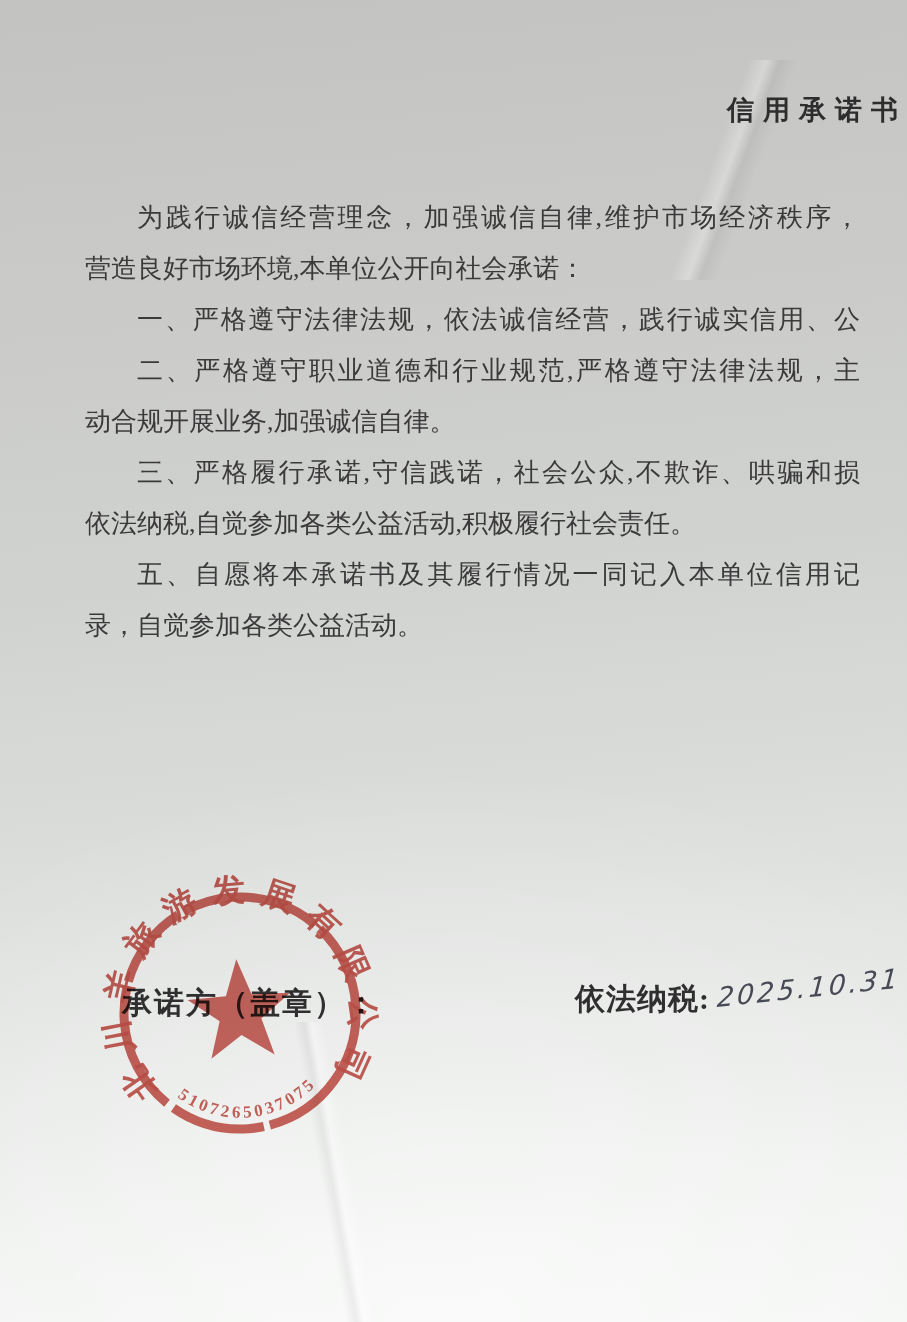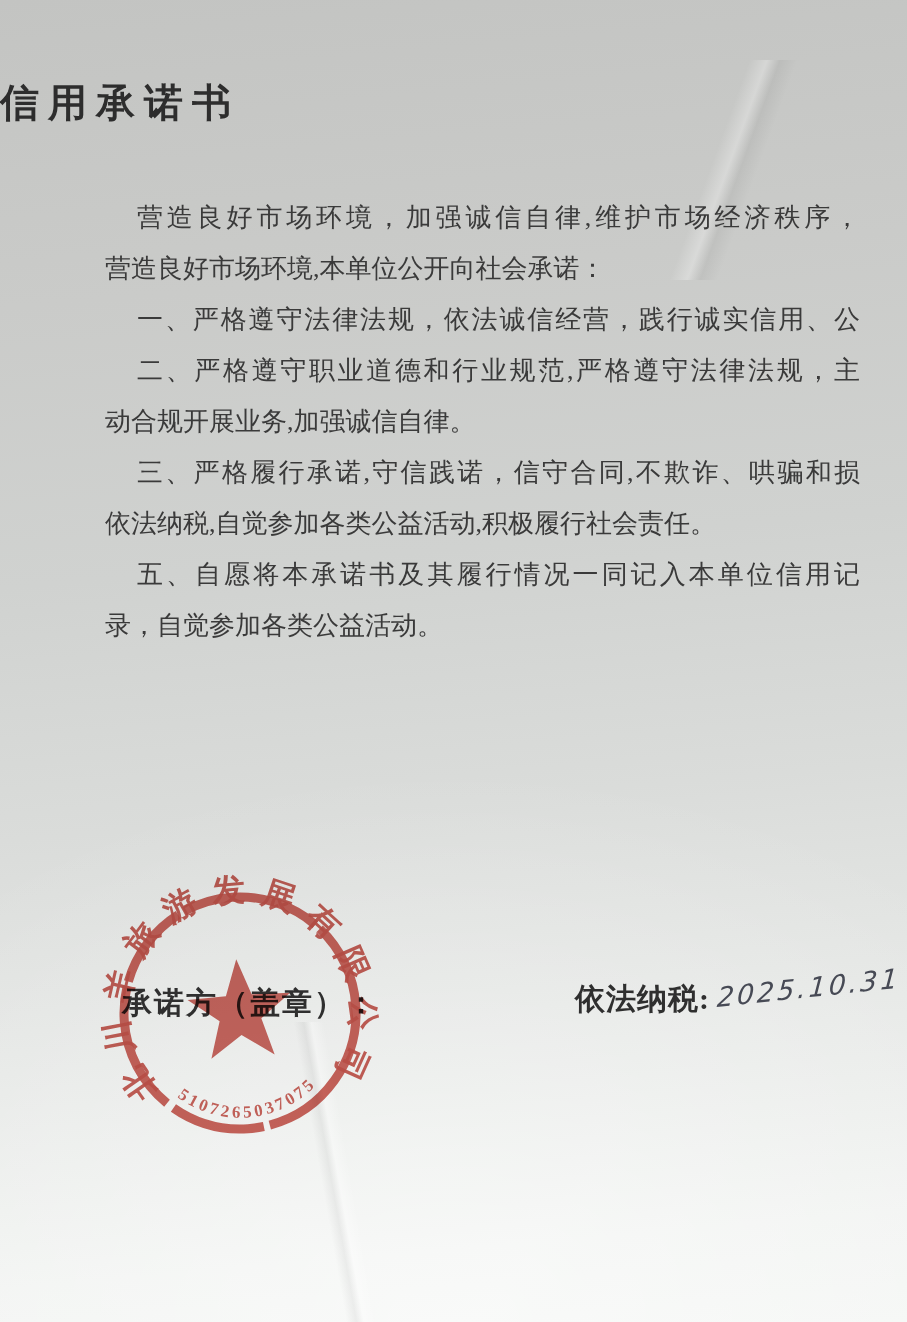--- a/index.html
+++ b/index.html
@@ -12,35 +12,35 @@
     background:
       radial-gradient(140% 70% at 50% 100%, rgba(255,255,255,.50), rgba(255,255,255,0) 60%),
       linear-gradient(175deg,#c3c4c2 0%, #cacbc9 22%, #d0d2d0 42%, #dadcda 60%, #e7e9e7 78%, #f1f3f1 92%, #f4f6f4 100%);
   }
   .crease{position:absolute;pointer-events:none;}
   .crease.c1{top:60px;right:0;width:360px;height:220px;
     background:linear-gradient(110deg, rgba(0,0,0,0) 46%, rgba(255,255,255,.28) 50%, rgba(0,0,0,.05) 53%, rgba(0,0,0,0) 57%);}
   .crease.c2{bottom:0;left:230px;width:200px;height:300px;
     background:linear-gradient(80deg, rgba(0,0,0,0) 46%, rgba(0,0,0,.05) 50%, rgba(255,255,255,.35) 53%, rgba(0,0,0,0) 58%);}
   .title{
-    position:absolute;top:76px;left:0;width:100%;
-    text-align:left;font-size:39px;font-weight:bold;color:#2d2d2d;
+    position:absolute;top:92px;left:0;width:100%;
+    text-align:right;font-size:27px;font-weight:bold;color:#2d2d2d;
     letter-spacing:9px;
   }
   .doc-body{
     position:absolute;top:192px;left:85px;width:775px;
     color:#3a3a3a;font-size:26px;
   }
   .para{margin:0;}
   .line{
     line-height:51px;height:51px;white-space:nowrap;
     text-align:justify;text-align-last:justify;
   }
   .line.first{text-indent:2em;}
-  .line.last{text-align-last:left;white-space:normal;margin-left:20px;}
+  .line.last{text-align-last:left;white-space:normal;}
   .sig-row{position:absolute;top:975px;left:0;width:100%;height:60px;color:#2f2f2f;}
   .sig-party{position:absolute;left:122px;top:8px;font-size:30px;font-weight:bold;letter-spacing:2px;}
   .sig-date{position:absolute;left:575px;top:4px;font-size:30px;font-weight:bold;letter-spacing:1px;white-space:nowrap;}
   .sig-date .hand{
     display:inline-block;margin-left:6px;vertical-align:2px;
     font-family:"DejaVu Sans",sans-serif;font-style:italic;font-weight:normal;
     font-size:27px;color:#474a55;letter-spacing:3px;
     transform:rotate(-6deg) skewX(-10deg);transform-origin:left bottom;
   }
   .seal{
@@ -55,32 +55,32 @@
 
 <div class="paper">
 
   <div class="crease c1"></div>
   <div class="crease c2"></div>
 
   <div class="title">信用承诺书</div>
 
   <div class="doc-body">
       <div class="para">
-        <div class="line first">营造良好市场环境，加强诚信自律,维护市场经济秩序，</div>
+        <div class="line first">为践行诚信经营理念，加强诚信自律,维护市场经济秩序，</div>
         <div class="line last">营造良好市场环境,本单位公开向社会承诺：</div>
       </div>
       <div class="para">
         <div class="line first">一、严格遵守法律法规，依法诚信经营，践行诚实信用、公</div>
       </div>
       <div class="para">
         <div class="line first">二、严格遵守职业道德和行业规范,严格遵守法律法规，主</div>
         <div class="line last">动合规开展业务,加强诚信自律。</div>
       </div>
       <div class="para">
-        <div class="line first">三、严格履行承诺,守信践诺，信守合同,不欺诈、哄骗和损</div>
+        <div class="line first">三、严格履行承诺,守信践诺，社会公众,不欺诈、哄骗和损</div>
       </div>
       <div class="para">
         <div class="line last">依法纳税,自觉参加各类公益活动,积极履行社会责任。</div>
       </div>
       <div class="para">
         <div class="line first">五、自愿将本承诺书及其履行情况一同记入本单位信用记</div>
         <div class="line last">录，自觉参加各类公益活动。</div>
       </div>
     </div>
 

